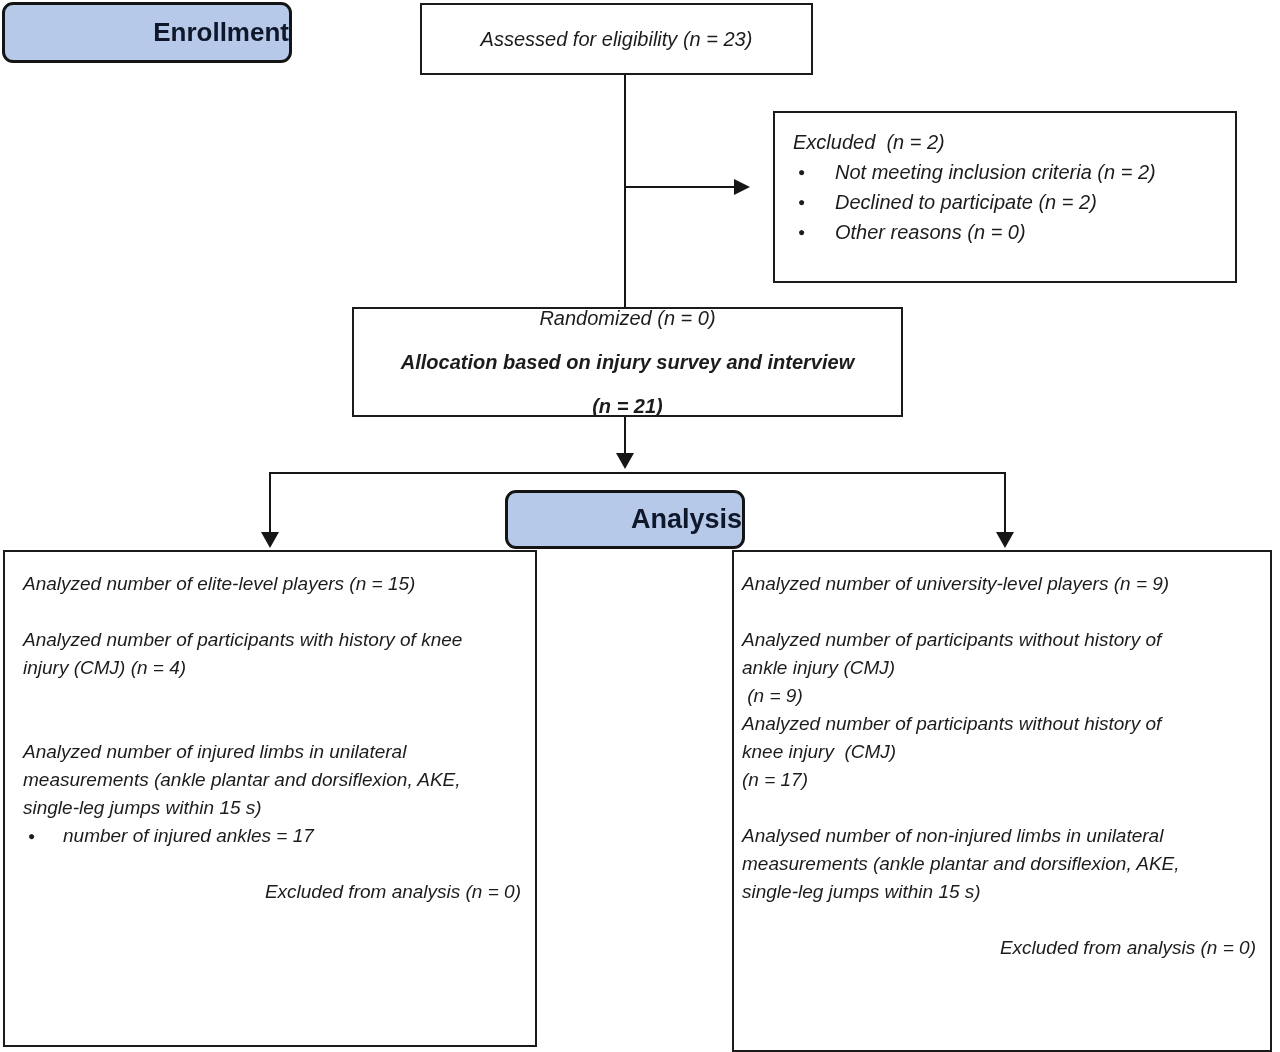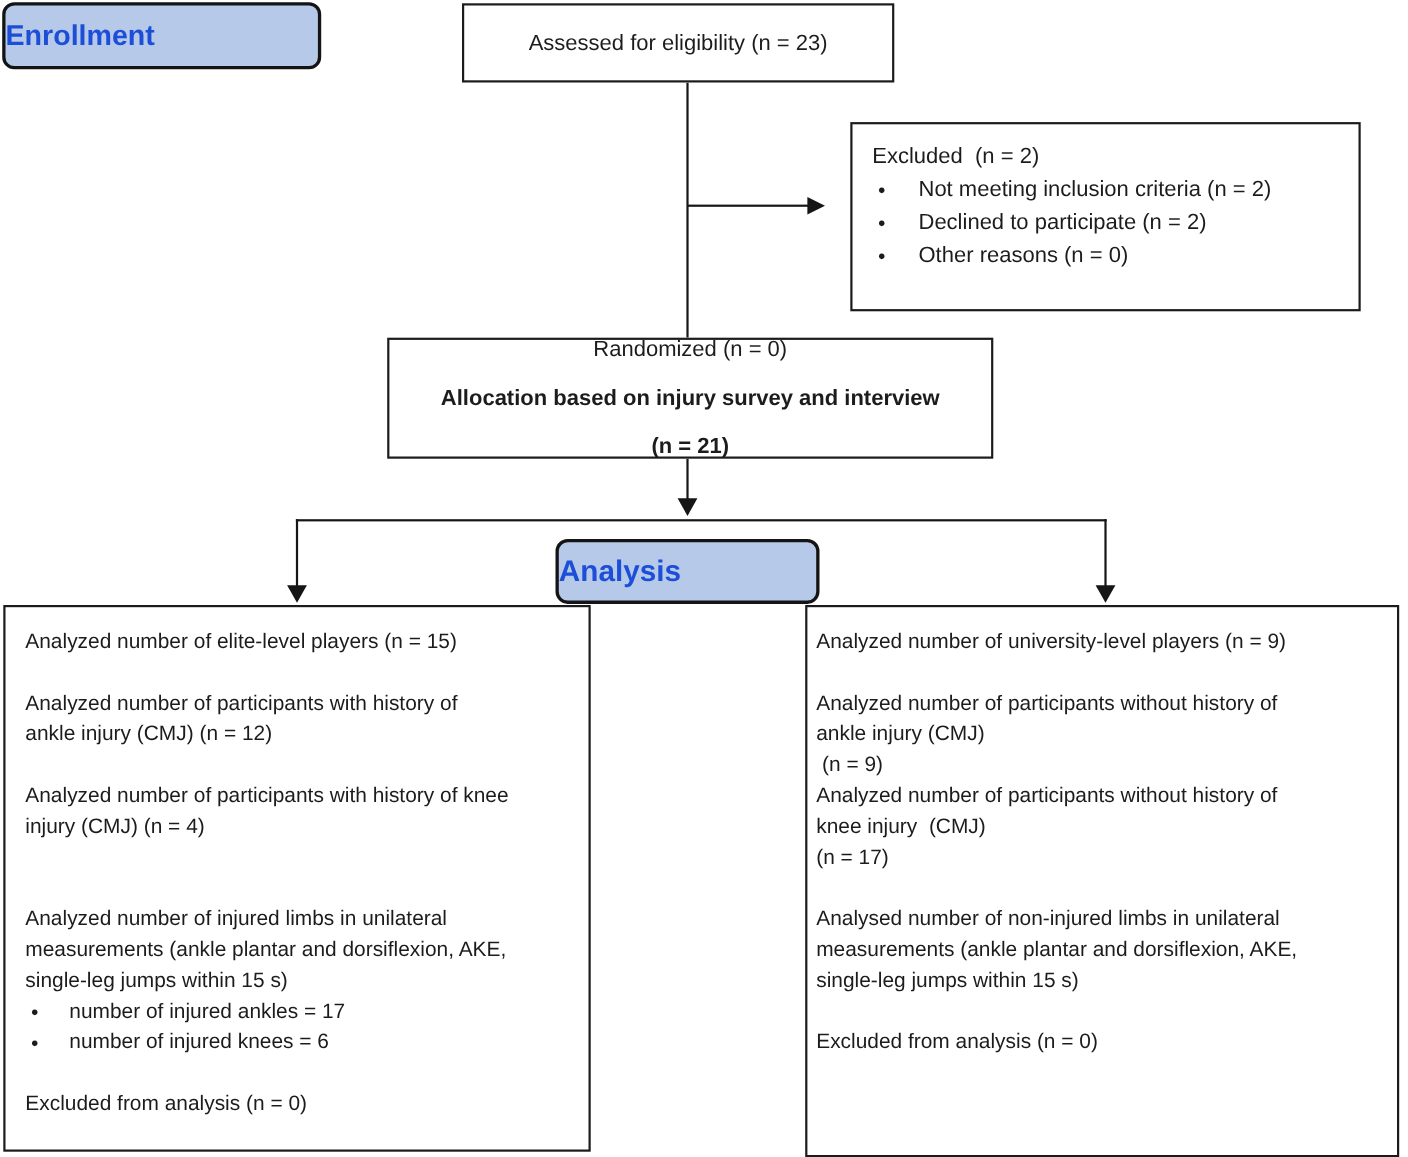--- a/index.html
+++ b/index.html
@@ -7,44 +7,44 @@
     position:relative; width:1280px; height:1052px; background:#ffffff;
     font-family:"Liberation Sans", sans-serif; color:#1c1c1c; overflow:hidden;
   }
   .box {
     position:absolute; box-sizing:border-box; background:#ffffff;
     border:2px solid #1b1b1b;
   }
   .stage-tab {
     position:absolute; box-sizing:border-box;
     background:#b6c9e9; border:3px solid #141414; border-radius:11px;
-    display:flex; align-items:center; justify-content:flex-start;
-    font-weight:bold; color:#1d4ed8; z-index:6;
+    display:flex; align-items:center; justify-content:flex-end;
+    font-weight:bold; color:#0f172a; z-index:6;
   }
   .center-box {
     display:flex; flex-direction:column; align-items:center; justify-content:center;
     text-align:center;
   }
   .line { position:absolute; background:#161616; }
   .arrow-right {
     position:absolute; width:0; height:0;
     border-top:8px solid transparent; border-bottom:8px solid transparent;
     border-left:16px solid #161616;
   }
   .arrow-down {
     position:absolute; width:0; height:0;
     border-left:9px solid transparent; border-right:9px solid transparent;
     border-top:16px solid #161616;
   }
-  .txt { white-space:pre-wrap; }
+  .txt { white-space:pre-wrap;font-style:italic; }
   .analysis-box { font-size:19px; line-height:28px; padding:18px 14px 0 18px; }
   .analysis-box .p { margin:0; }
   .mb1 { margin-bottom:28px !important; }
   .mb2 { margin-bottom:56px !important; }
-  .mt1 { margin-top:28px !important; }
+  .mt1 { margin-top:28px !important;text-align:right; }
   ul.bullets { margin:0; padding:0; list-style:none; }
   ul.bullets li { position:relative; padding-left:40px; }
   ul.bullets li::before {
     content:"●"; position:absolute; left:5px; top:0; font-size:12px;
   }
   .excluded-box { font-size:20px; line-height:30px; padding:14px 14px 0 18px; }
   .excluded-box ul.bullets li { padding-left:42px; }
   .bold { font-weight:bold; }
 </style>
 </head>
@@ -90,30 +90,27 @@
   </div>
 
   <div class="box center-box" style="left:352px; top:307px; width:551px; height:110px; font-size:20px; line-height:28px;gap:16px;">
     <div class="txt">Randomized (n = 0)</div>
     <div class="txt bold">Allocation based on injury survey and interview</div>
     <div class="txt bold">(n = 21)</div>
   </div>
 
   <div class="box analysis-box" style="left:3px; top:550px; width:534px; height:497px;">
     <p class="p txt mb1">Analyzed number of elite-level players (n = 15)</p>
-    <p class="p txt mb1">Analyzed number of participants with history of
-ankle injury (CMJ) (n = 12)</p>
     <p class="p txt mb2">Analyzed number of participants with history of knee
 injury (CMJ) (n = 4)</p>
     <p class="p txt">Analyzed number of injured limbs in unilateral
 measurements (ankle plantar and dorsiflexion, AKE,
 single-leg jumps within 15 s)</p>
     <ul class="bullets">
       <li class="txt">number of injured ankles = 17</li>
-      <li class="txt">number of injured knees = 6</li>
     </ul>
     <p class="p txt mt1">Excluded from analysis (n = 0)</p>
   </div>
 
   <div class="box analysis-box" style="left:732px; top:550px; width:540px; height:502px; padding-left:8px;">
     <p class="p txt mb1">Analyzed number of university-level players (n = 9)</p>
     <p class="p txt">Analyzed number of participants without history of
 ankle injury (CMJ)
  (n = 9)</p>
     <p class="p txt mb1">Analyzed number of participants without history of

